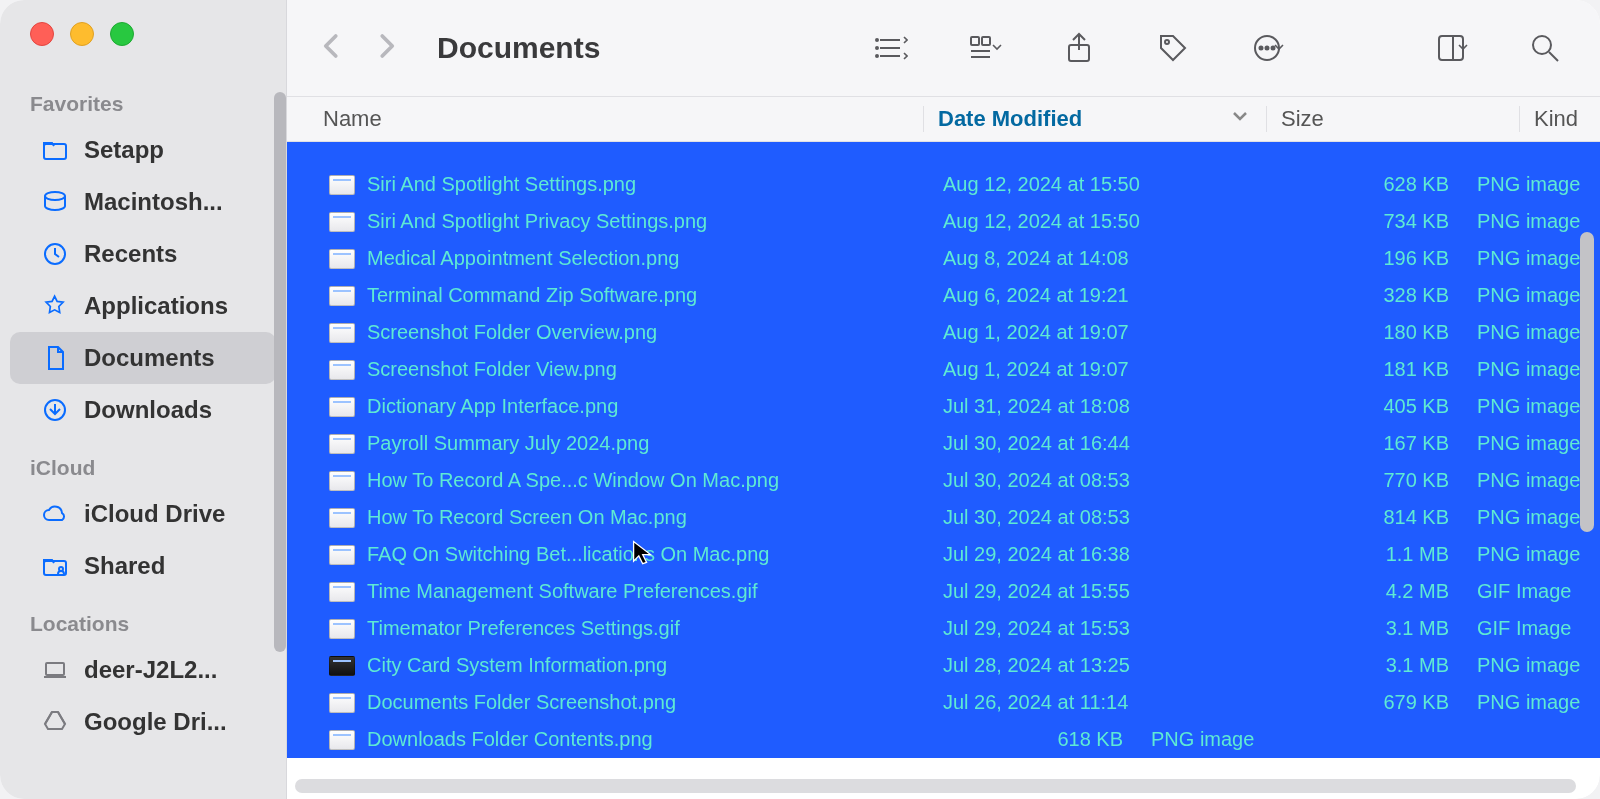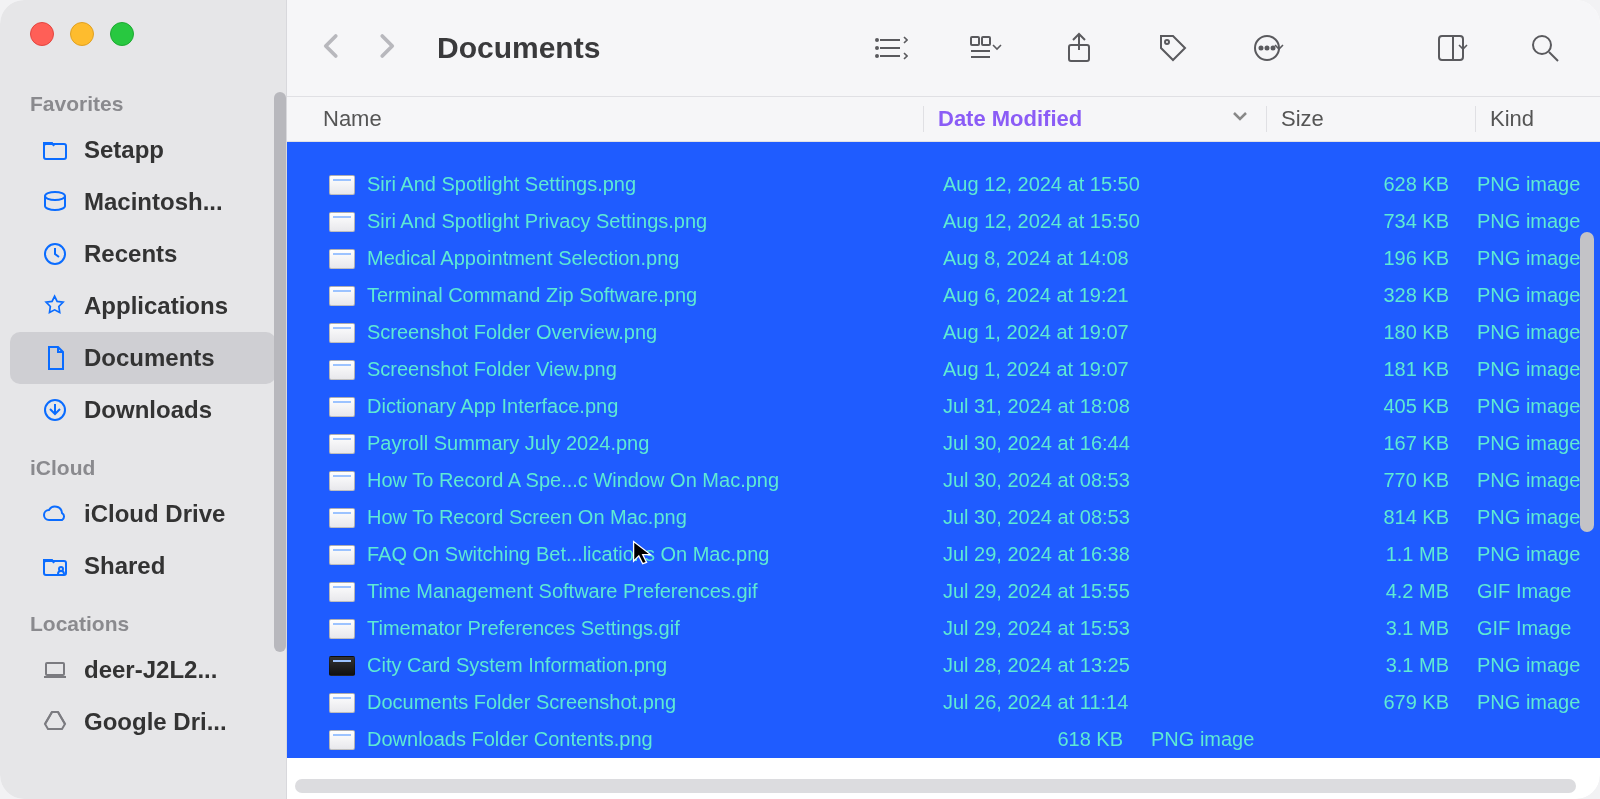--- a/index.html
+++ b/index.html
@@ -42,23 +42,23 @@
   .nav-btn svg{width:30px;height:30px;stroke:#b8b8bd;fill:none;stroke-width:3;stroke-linecap:round;stroke-linejoin:round;}
   .title{font-size:30px;font-weight:700;color:#3a3a3c;padding-left:28px;flex:0 0 auto;}
   .tb-spacer{flex:1;}
   .tb-btn{width:54px;height:48px;display:flex;align-items:center;justify-content:center;color:#5a5a5e;position:relative;}
   .tb-btn svg{width:34px;height:34px;stroke:currentColor;fill:none;stroke-width:2;}
   .tb-group{display:flex;align-items:center;gap:40px;}
 
   
   .colhdr{height:44px;display:flex;align-items:center;border-top:1px solid var(--header-border);border-bottom:1px solid var(--header-border);background:var(--header-bg);font-size:22px;color:#555;}
   .colhdr .c-name{flex:0 0 600px;padding-left:36px;}
-  .colhdr .c-date{flex:0 0 312px;font-weight:700;color:#8b5cf6;display:flex;align-items:center;justify-content:space-between;padding-right:16px;border-left:1px solid var(--header-border);padding-left:14px;}
+  .colhdr .c-date{flex:0 0 312px;font-weight:700;color:#0369a1;display:flex;align-items:center;justify-content:space-between;padding-right:16px;border-left:1px solid var(--header-border);padding-left:14px;}
   .colhdr .c-size{flex:0 0 194px;border-left:1px solid var(--header-border);padding-left:14px;}
-  .colhdr .c-kind{flex:1;border-left:1px solid var(--header-border);padding-left:14px;}
+  .colhdr .c-kind{flex:1;border-left:1px solid var(--header-border);padding-left:14px;margin-left:44px;}
   .sort-chev svg{width:20px;height:20px;stroke:#888;fill:none;stroke-width:2.5;}
 
   
   .filelist{flex:1;overflow:hidden;position:relative;}
   .rows{position:absolute;inset:0;}
   .row{display:flex;align-items:center;height:37px;background:var(--row-sel);color:#5eead4;font-size:20px;padding-right:0;}
   .row.toprow{height:24px;}
   .row .c-name{flex:0 0 600px;display:flex;align-items:center;gap:12px;padding-left:42px;white-space:nowrap;overflow:hidden;}
   .row .c-date{flex:0 0 312px;white-space:nowrap;overflow:hidden;padding-left:14px;}
   .row .c-size{flex:0 0 194px;text-align:right;padding-right:14px;white-space:nowrap;}

